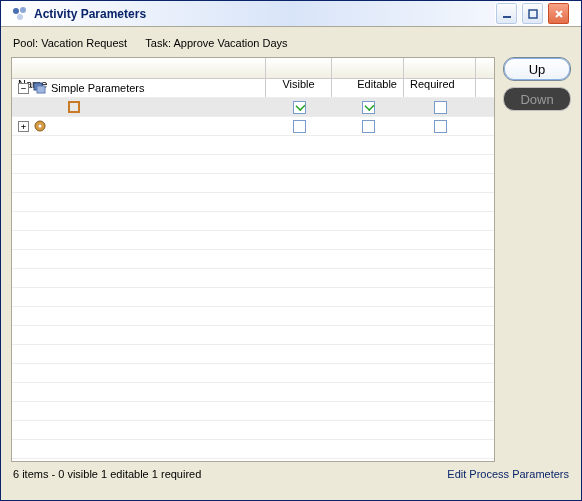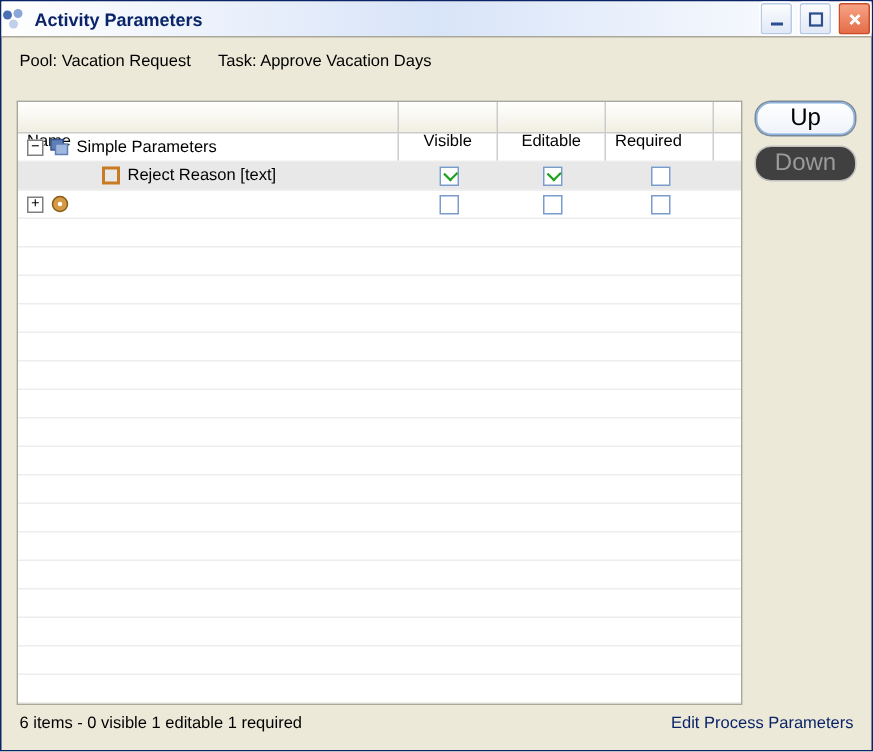--- a/index.html
+++ b/index.html
@@ -1,47 +1,47 @@
 <!DOCTYPE html>
 <html><head>
 <meta charset="utf-8">
 <style>
 html,body{margin:0;padding:0;font-family:Tahoma,Arial,sans-serif;font-size:11px;color:#000;background:#ece9d8}
 .window{width:582px;height:501px;box-sizing:border-box;border:1px solid #0a246a;display:flex;flex-direction:column;background:#ece9d8}
-.titlebar{height:25px;background:linear-gradient(to right,#fff,#d8e4f8,#fff);display:flex;align-items:center;padding:0 0;border-bottom:1px solid #aca899}
+.titlebar{height:25px;background:linear-gradient(to right,#fff,#d8e4f8,#fff);display:flex;align-items:center;padding:0 11px;border-bottom:1px solid #aca899}
 .titlebar .icon{width:16px;height:16px;margin-right:6px;display:inline-flex}
 .titlebar .title{font-weight:bold;font-size:12px;color:#0a246a;flex:1}
 .titlecontrols{display:flex;gap:3px}
 .titlebtn{width:21px;height:21px;border:1px solid #fff;background:linear-gradient(#fdfdfd,#dfe8f6);border-radius:3px;display:flex;align-items:center;justify-content:center;box-shadow:inset 0 0 0 1px #b8cbe6}
 .titlebtn.close{background:linear-gradient(#f8a689,#e36a45);box-shadow:inset 0 0 0 1px #c94d27;border:1px solid #fff}
 .titlebtn svg{display:block}
 .body{flex:1;display:flex;flex-direction:column;padding:8px 10px 10px 10px;box-sizing:border-box}
-.meta{padding:2px 0 20px 2px}
+.meta{padding:2px 0 8px 2px}
 .content-row{flex:1;display:flex;gap:8px;min-height:0}
 .tablewrap{flex:1;border:1px solid #aca899;background:#fff;display:flex;flex-direction:column;overflow:hidden}
 .thead{display:flex;background:linear-gradient(#fff,#f1efe2);border-bottom:1px solid #ccc;height:20px}
 .th{border-right:1px solid #ccc;padding:20px 6px;box-sizing:border-box}
 .c-name{flex:1}
 .c-vis{width:66px;text-align:center}
-.c-edit{width:72px;text-align:center}
+.c-edit{width:72px;text-align:right}
 .c-req{width:72px;text-align:left}
 .c-gap{width:18px;border-right:none}
 .tbody{flex:1;overflow:auto}
 .row{display:flex;align-items:center;height:18px;border-bottom:1px solid #ededed}
 .row .cell{box-sizing:border-box}
 .row .c-name{display:flex;align-items:center;flex:1;overflow:hidden;white-space:nowrap}
 .row .c-vis,.row .c-edit,.row .c-req{display:flex;align-items:center;justify-content:center}
 .row.selected{background:#e8e8e8}
 .chk{width:13px;height:13px;border:1px solid #7a9ccd;background:#fff;box-sizing:border-box;position:relative}
 .chk.checked::after{content:"";position:absolute;left:2px;top:-1px;width:7px;height:8px;border-right:2px solid #21a121;border-bottom:2px solid #21a121;transform:rotate(45deg) scale(.75)}
 .treebtn{width:9px;height:9px;border:1px solid #808080;background:#fff;display:inline-flex;align-items:center;justify-content:center;margin-right:4px;font-size:9px;line-height:1;font-family:monospace}
 .nodeicon{width:14px;height:14px;margin-right:4px;display:inline-flex}
 .indent{display:inline-block}
 .sidebtns{width:68px;display:flex;flex-direction:column;gap:6px}
-.btn{height:22px;border:1px solid #7a8a99;border-radius:11px;background:linear-gradient(#fff,#eef3fa);font-size:16px;display:flex;align-items:center;justify-content:center;cursor:default}
+.btn{height:22px;border:1px solid #7a8a99;border-radius:11px;background:linear-gradient(#fff,#eef3fa);font-size:13px;display:flex;align-items:center;justify-content:center;cursor:default}
 .btn.primary{box-shadow:0 0 0 1px #88b0e0 inset}
 .btn.disabled{color:#9a9a9a;background:#404040;border-color:#c0c0c0}
 .footer{display:flex;align-items:center;justify-content:space-between;padding:6px 2px 10px 2px}
 .link{color:#0a246a;cursor:pointer}
 .textclip{overflow:hidden;text-overflow:clip;white-space:nowrap}
 </style>
 </head>
 <body>
 
 <div class="window">
@@ -111,21 +111,20 @@
             </div>
             <div class="row selected">
               <div class="cell c-name">
                 <span class="indent" style="width: 42px;"></span>
                 <span class="indent" style="width: 13px;"></span>
                 <span class="nodeicon">
                   <svg viewBox="0 0 14 14">
                     <rect x="2" y="2" width="10" height="10" fill="none" stroke="#c97a24" stroke-width="2"></rect>
                   </svg>
                 </span>
-                <span class="textclip">Reject Reason [text]</span>
               </div>
               <div class="cell c-vis">
                 <span class="chk checked"></span>
               </div>
               <div class="cell c-edit">
                 <span class="chk checked"></span>
               </div>
               <div class="cell c-req">
                 <span class="chk"></span>
               </div>

